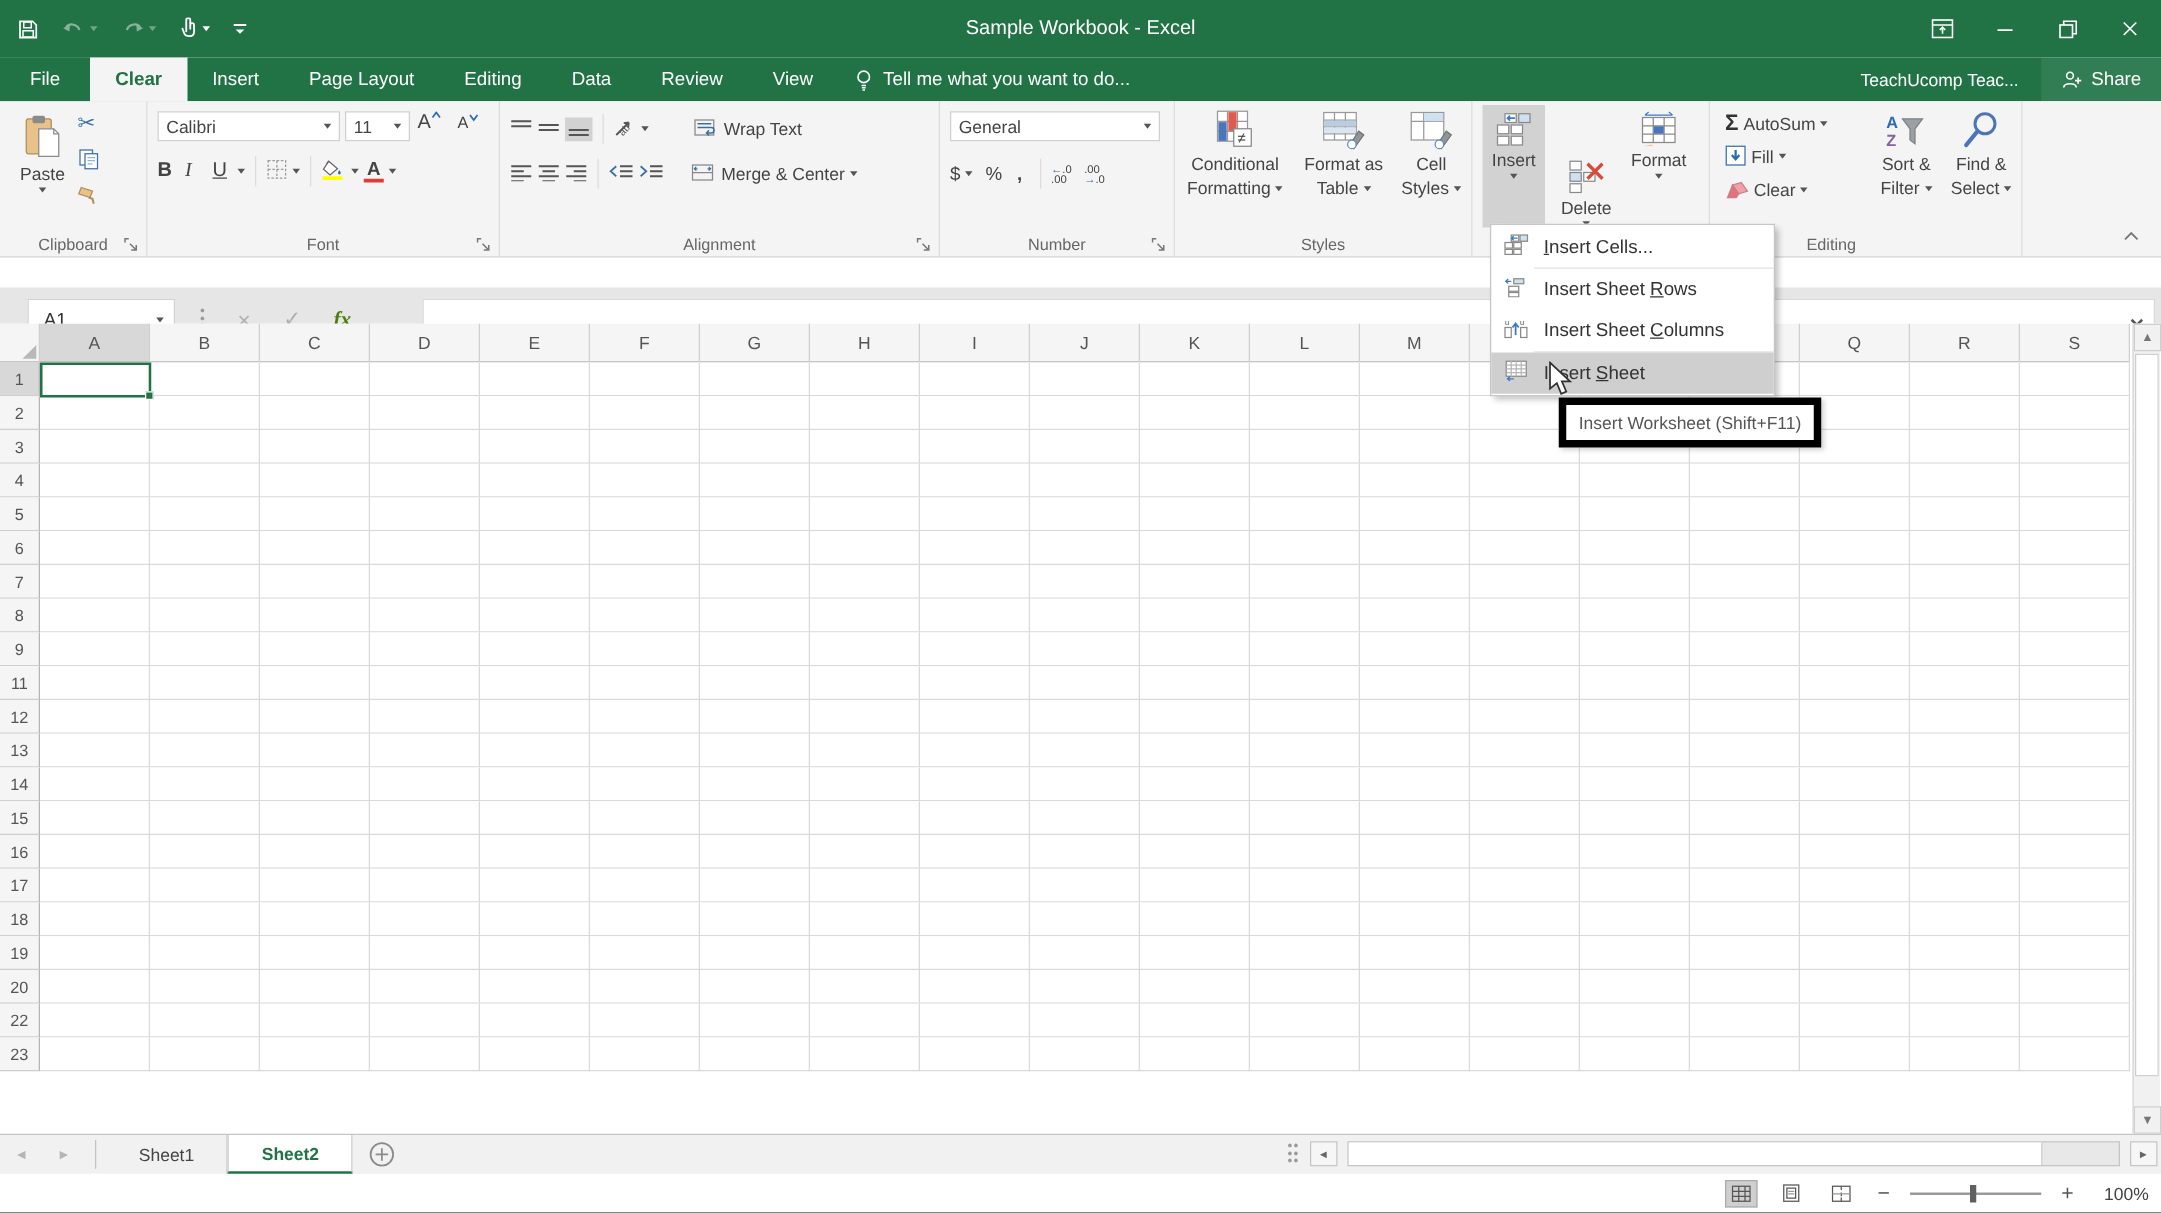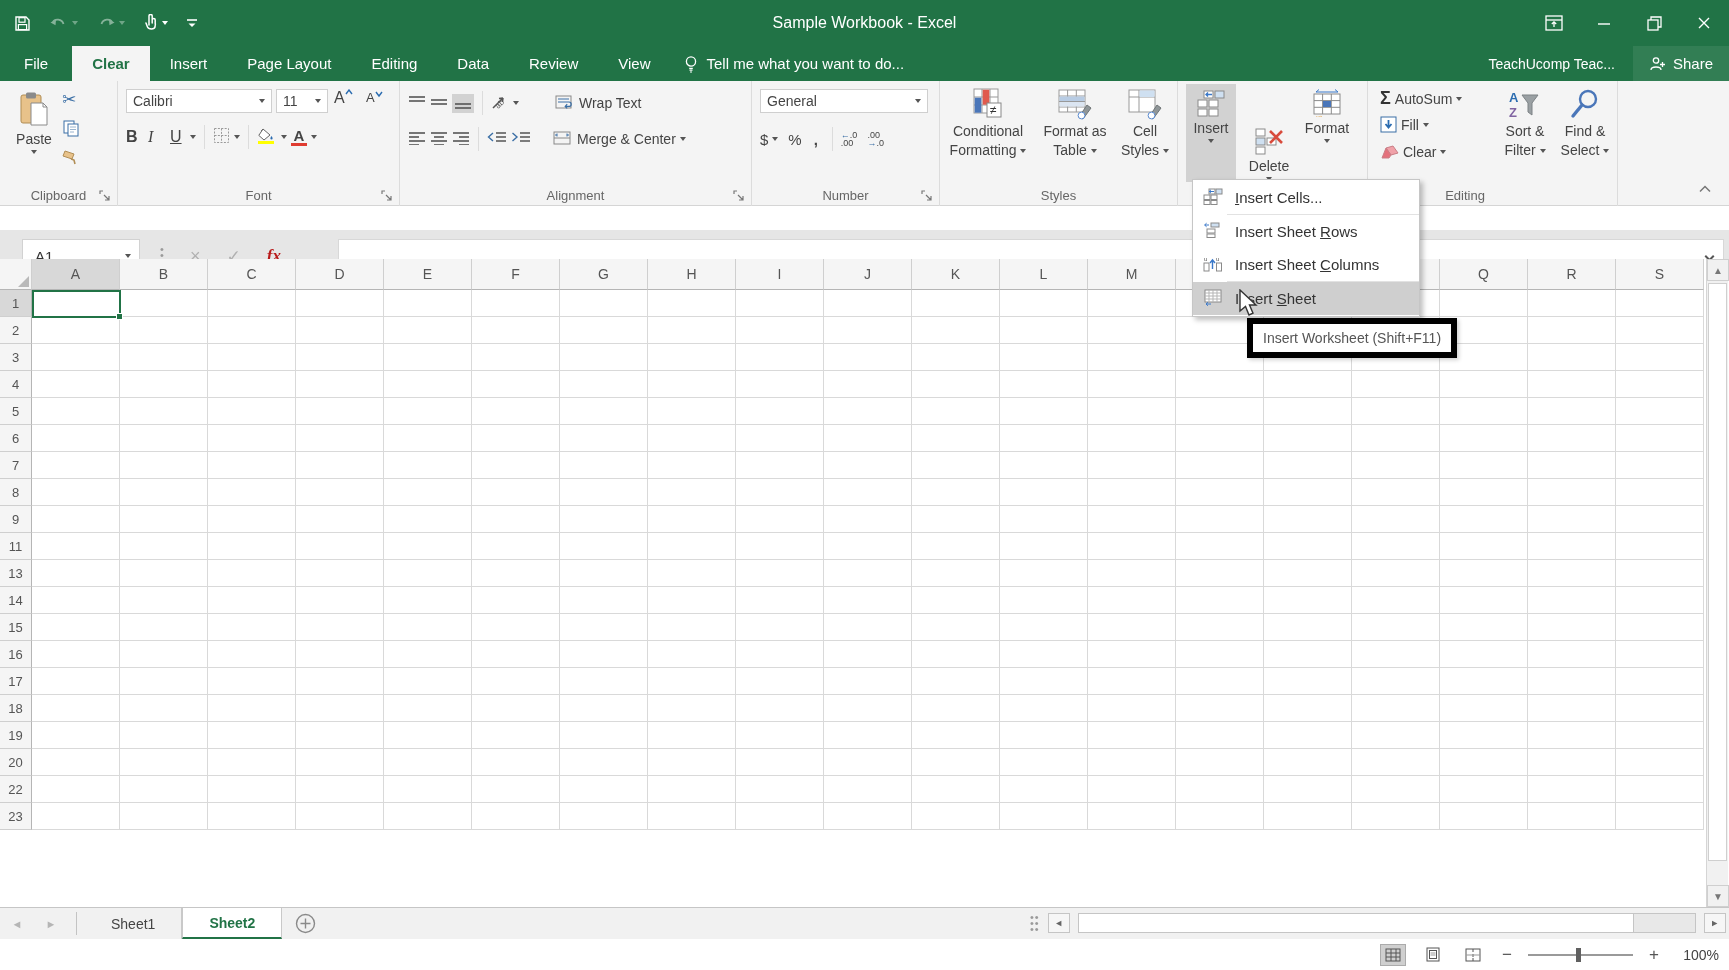--- a/index.html
+++ b/index.html
@@ -522,21 +522,21 @@
 
   <div id="formularow" class="abs">
     <div id="namebox" class="abs">
       <span>A1</span>
       <span class="tri" style="margin-left:auto;"></span>
     </div>
     <div class="abs dots" style="left:160px;top:16px;">•<br>•<br>•</div>
     <div id="fxbtns" class="abs">
       <span style="font-size:18px;">×</span>
       <span>✓</span>
-      <span style="color:#b91c1c;font-style:italic;font-family:'Liberation Serif',serif;font-weight:bold;">fx</span>
+      <span style="color:#4d7c0f;font-style:italic;font-family:'Liberation Serif',serif;font-weight:bold;">fx</span>
     </div>
     <div id="formulabox" class="abs">
       <span class="chev"></span>
     </div>
   </div>
 
   <div id="sheet" class="abs">
     <div id="colheaders" class="abs">
       <div id="corner">
           <span class="tri-corner"></span>
@@ -755,20 +755,42 @@
           <div class="cell"></div>
           <div class="cell"></div>
           <div class="cell"></div>
           <div class="cell"></div>
           <div class="cell"></div>
           <div class="cell"></div>
           <div class="cell"></div>
         </div>
         <div class="grow">
           <div class="rh">11</div>
+          <div class="cell"></div>
+          <div class="cell"></div>
+          <div class="cell"></div>
+          <div class="cell"></div>
+          <div class="cell"></div>
+          <div class="cell"></div>
+          <div class="cell"></div>
+          <div class="cell"></div>
+          <div class="cell"></div>
+          <div class="cell"></div>
+          <div class="cell"></div>
+          <div class="cell"></div>
+          <div class="cell"></div>
+          <div class="cell"></div>
+          <div class="cell"></div>
+          <div class="cell"></div>
+          <div class="cell"></div>
+          <div class="cell"></div>
+          <div class="cell"></div>
+        </div>
+        <div class="grow">
+          <div class="rh">12</div>
           <div class="cell"></div>
           <div class="cell"></div>
           <div class="cell"></div>
           <div class="cell"></div>
           <div class="cell"></div>
           <div class="cell"></div>
           <div class="cell"></div>
           <div class="cell"></div>
           <div class="cell"></div>
           <div class="cell"></div>

